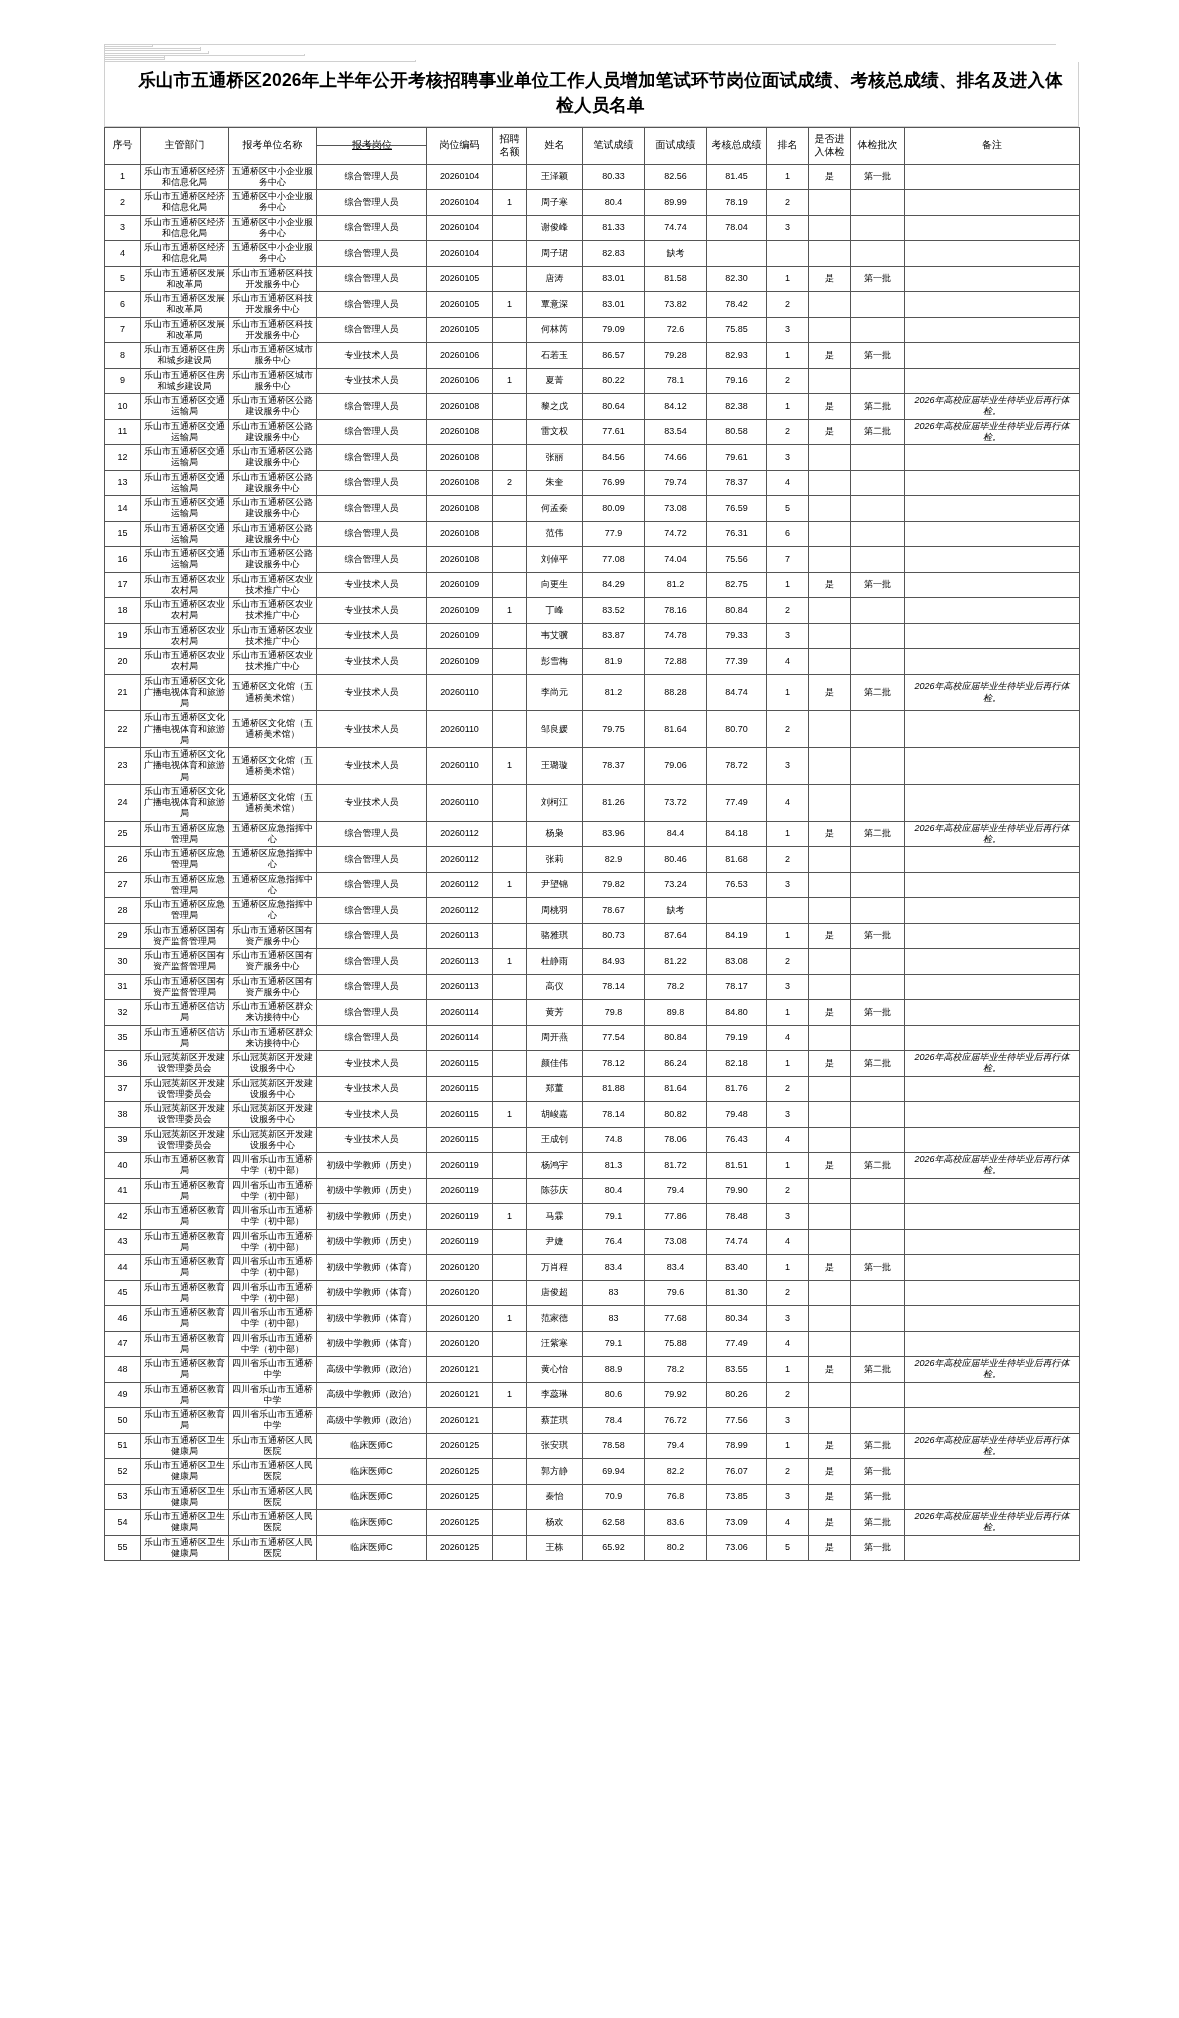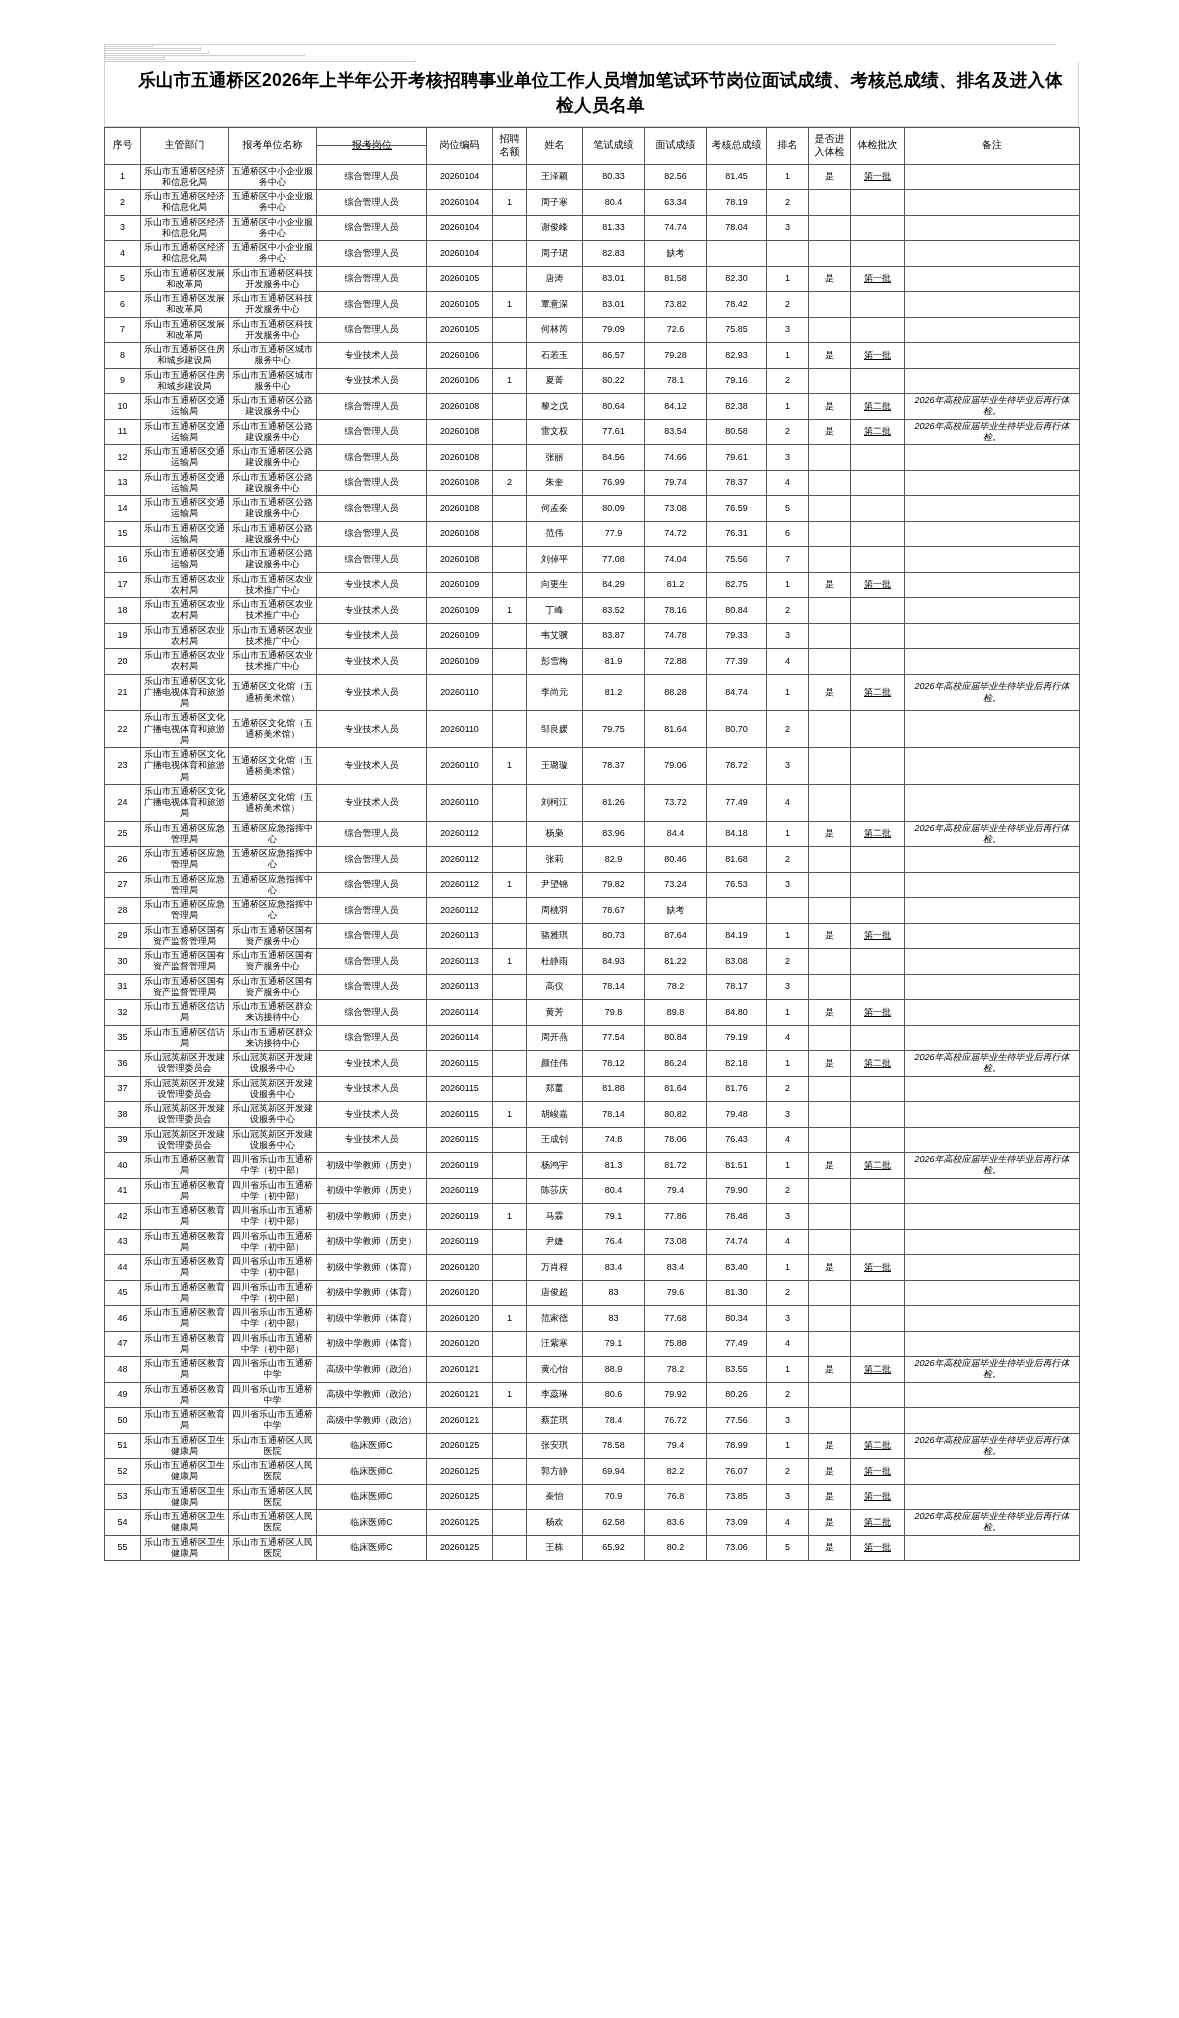--- a/index.html
+++ b/index.html
@@ -107,21 +107,21 @@
     padding-right: 1px;
     line-height: 1.3;
   }
   td.post { font-size: 8.8px; }
   td.code { font-size: 8.6px; letter-spacing: -0.1px; }
   td.quota { font-size: 9px; }
   td.name { font-size: 9.2px; }
   td.score { font-size: 9px; }
   td.rank { font-size: 9px; }
   td.pass { font-size: 9px; }
-  td.batch { font-size: 9px; text-decoration: underline; }
+  td.batch { font-size: 9px; }
   td.remark { font-size: 8.4px; line-height: 1.3; font-style: italic; }
   
   col.w-idx   { width: 36px; }
   col.w-dept  { width: 88px; }
   col.w-unit  { width: 88px; }
   col.w-post  { width: 110px; }
   col.w-code  { width: 66px; }
   col.w-quota { width: 34px; }
   col.w-name  { width: 56px; }
   col.w-bs    { width: 62px; }
@@ -209,21 +209,21 @@
         </tr>
         <tr>
           <td class="idx">2</td>
           <td class="dept">乐山市五通桥区经济和信息化局</td>
           <td class="unit">五通桥区中小企业服务中心</td>
           <td class="post">综合管理人员</td>
           <td class="code">20260104</td>
           <td class="quota">1</td>
           <td class="name">周子寒</td>
           <td class="score">80.4</td>
-          <td class="score">63.34</td>
+          <td class="score">89.99</td>
           <td class="score">78.19</td>
           <td class="rank">2</td>
           <td class="pass"></td>
           <td class="batch"></td>
           <td class="remark"></td>
         </tr>
         <tr>
           <td class="idx">3</td>
           <td class="dept">乐山市五通桥区经济和信息化局</td>
           <td class="unit">五通桥区中小企业服务中心</td>

